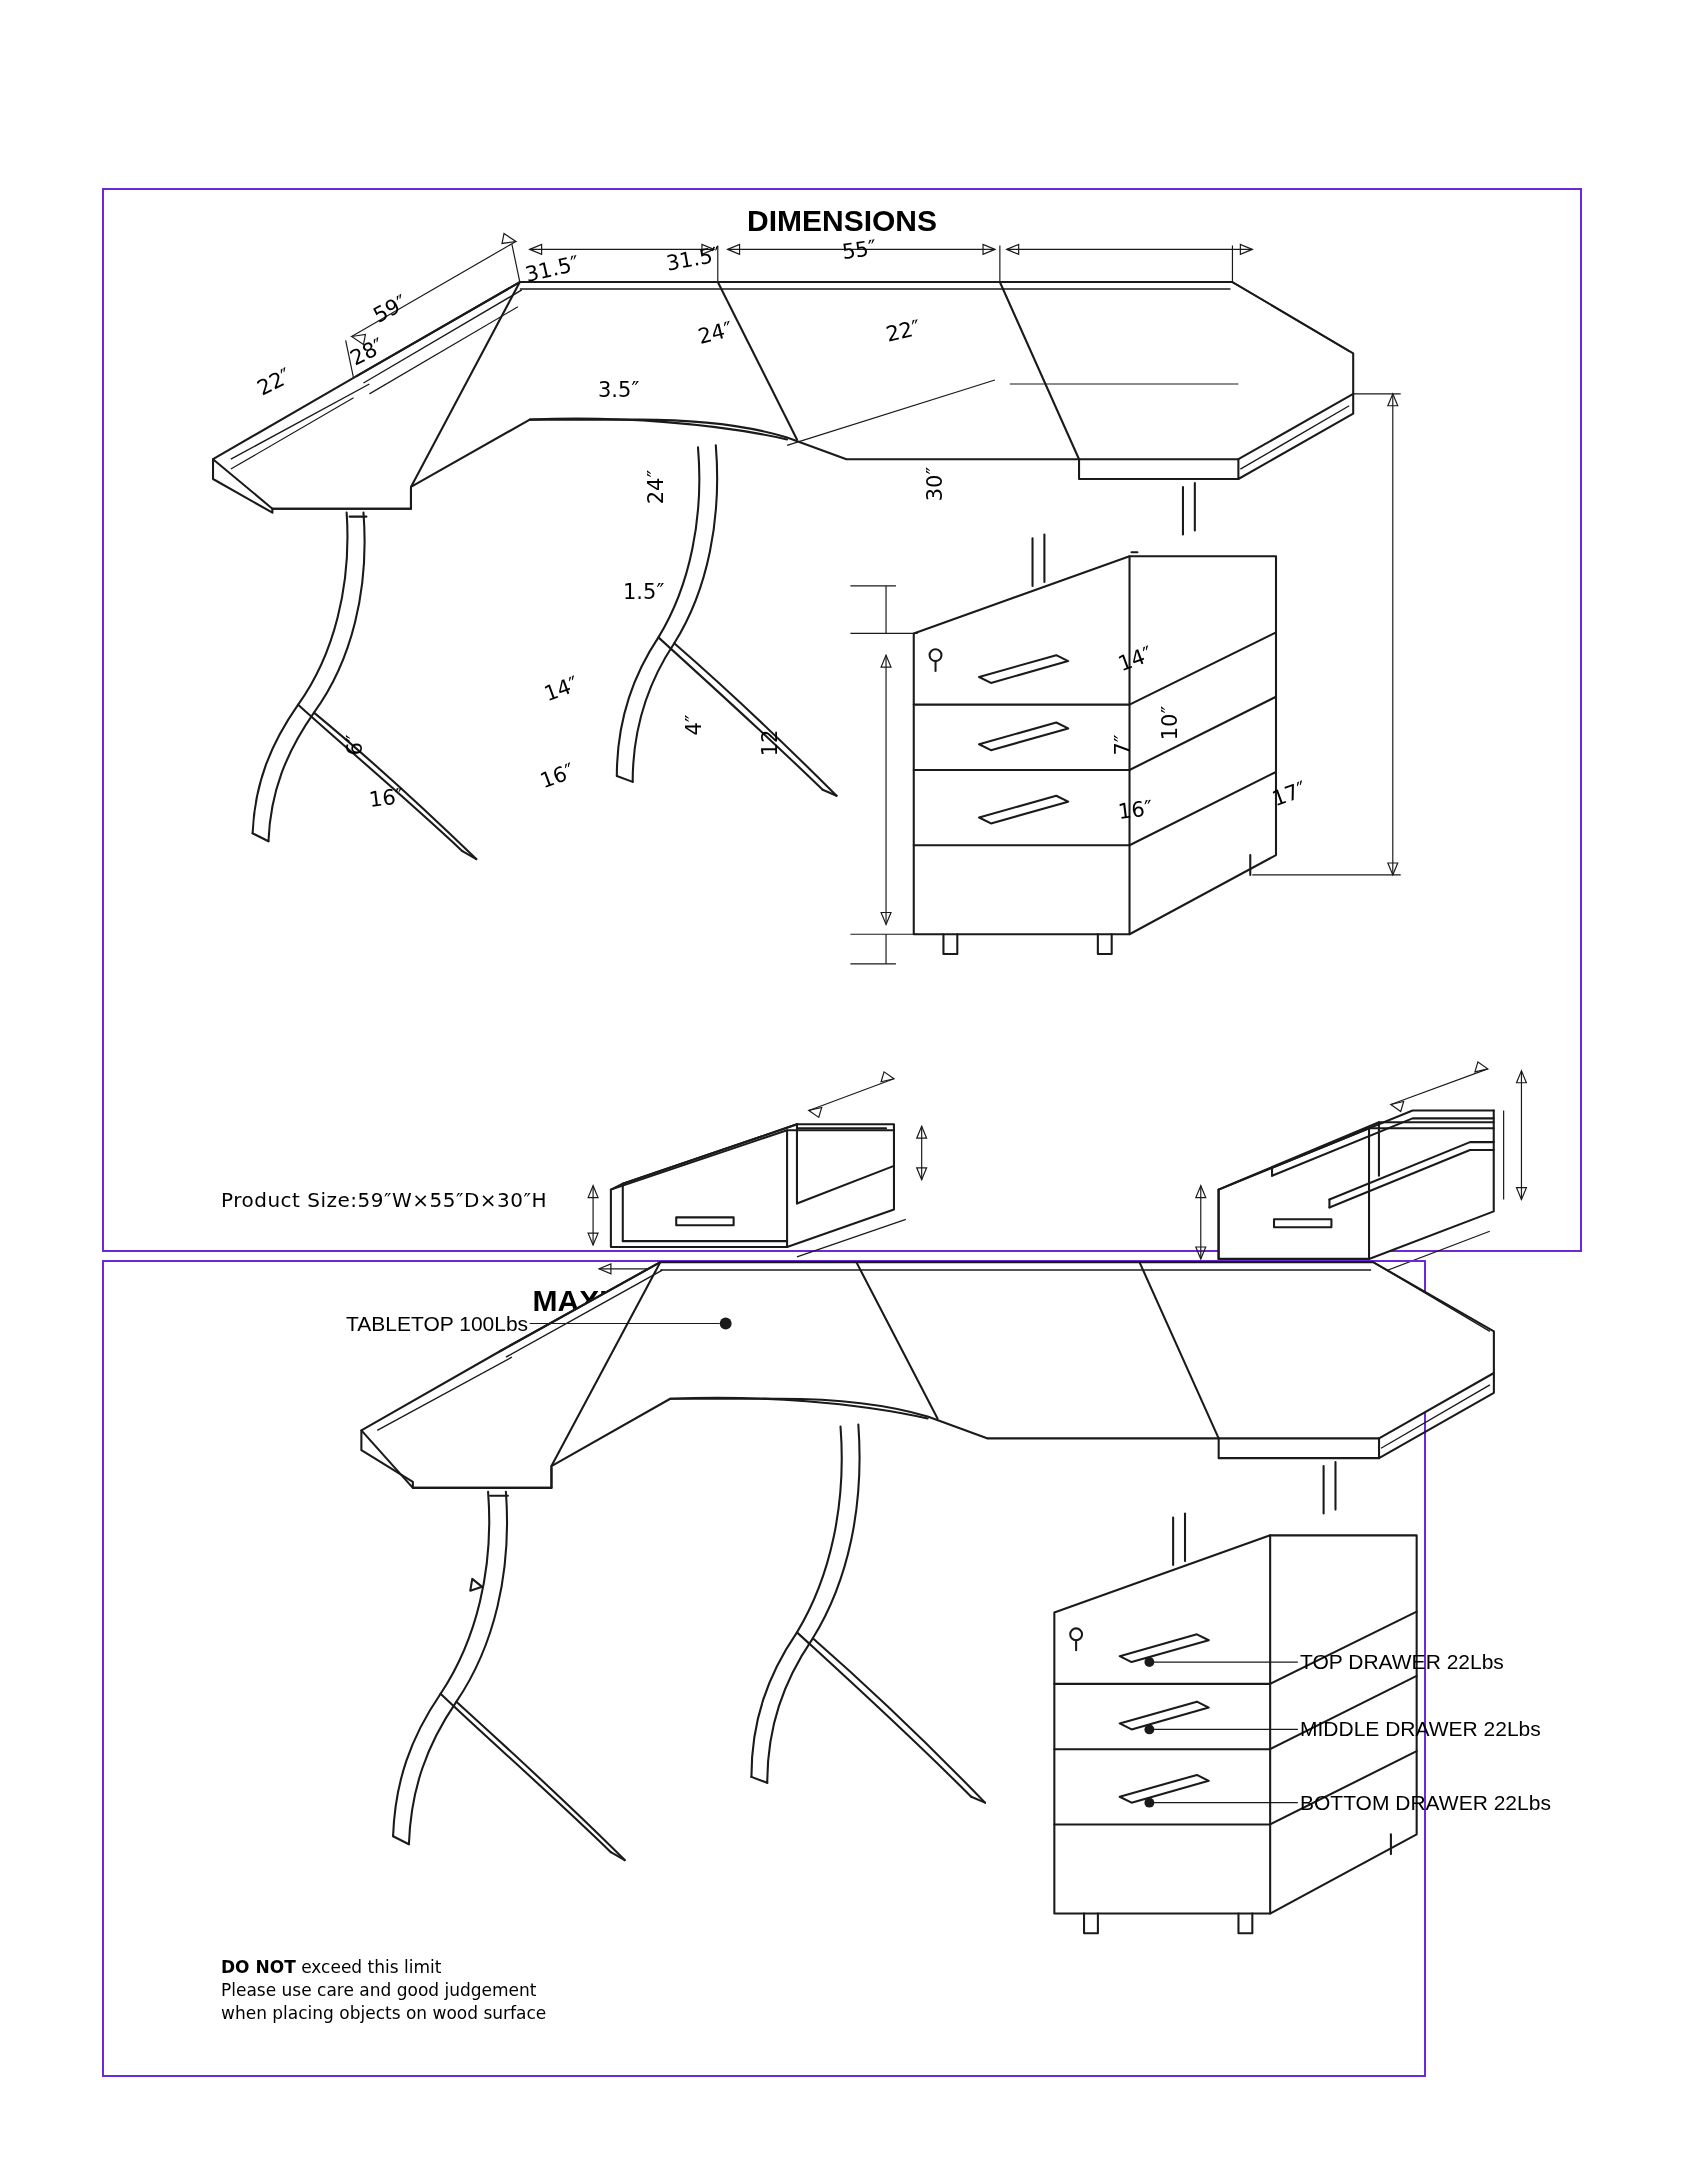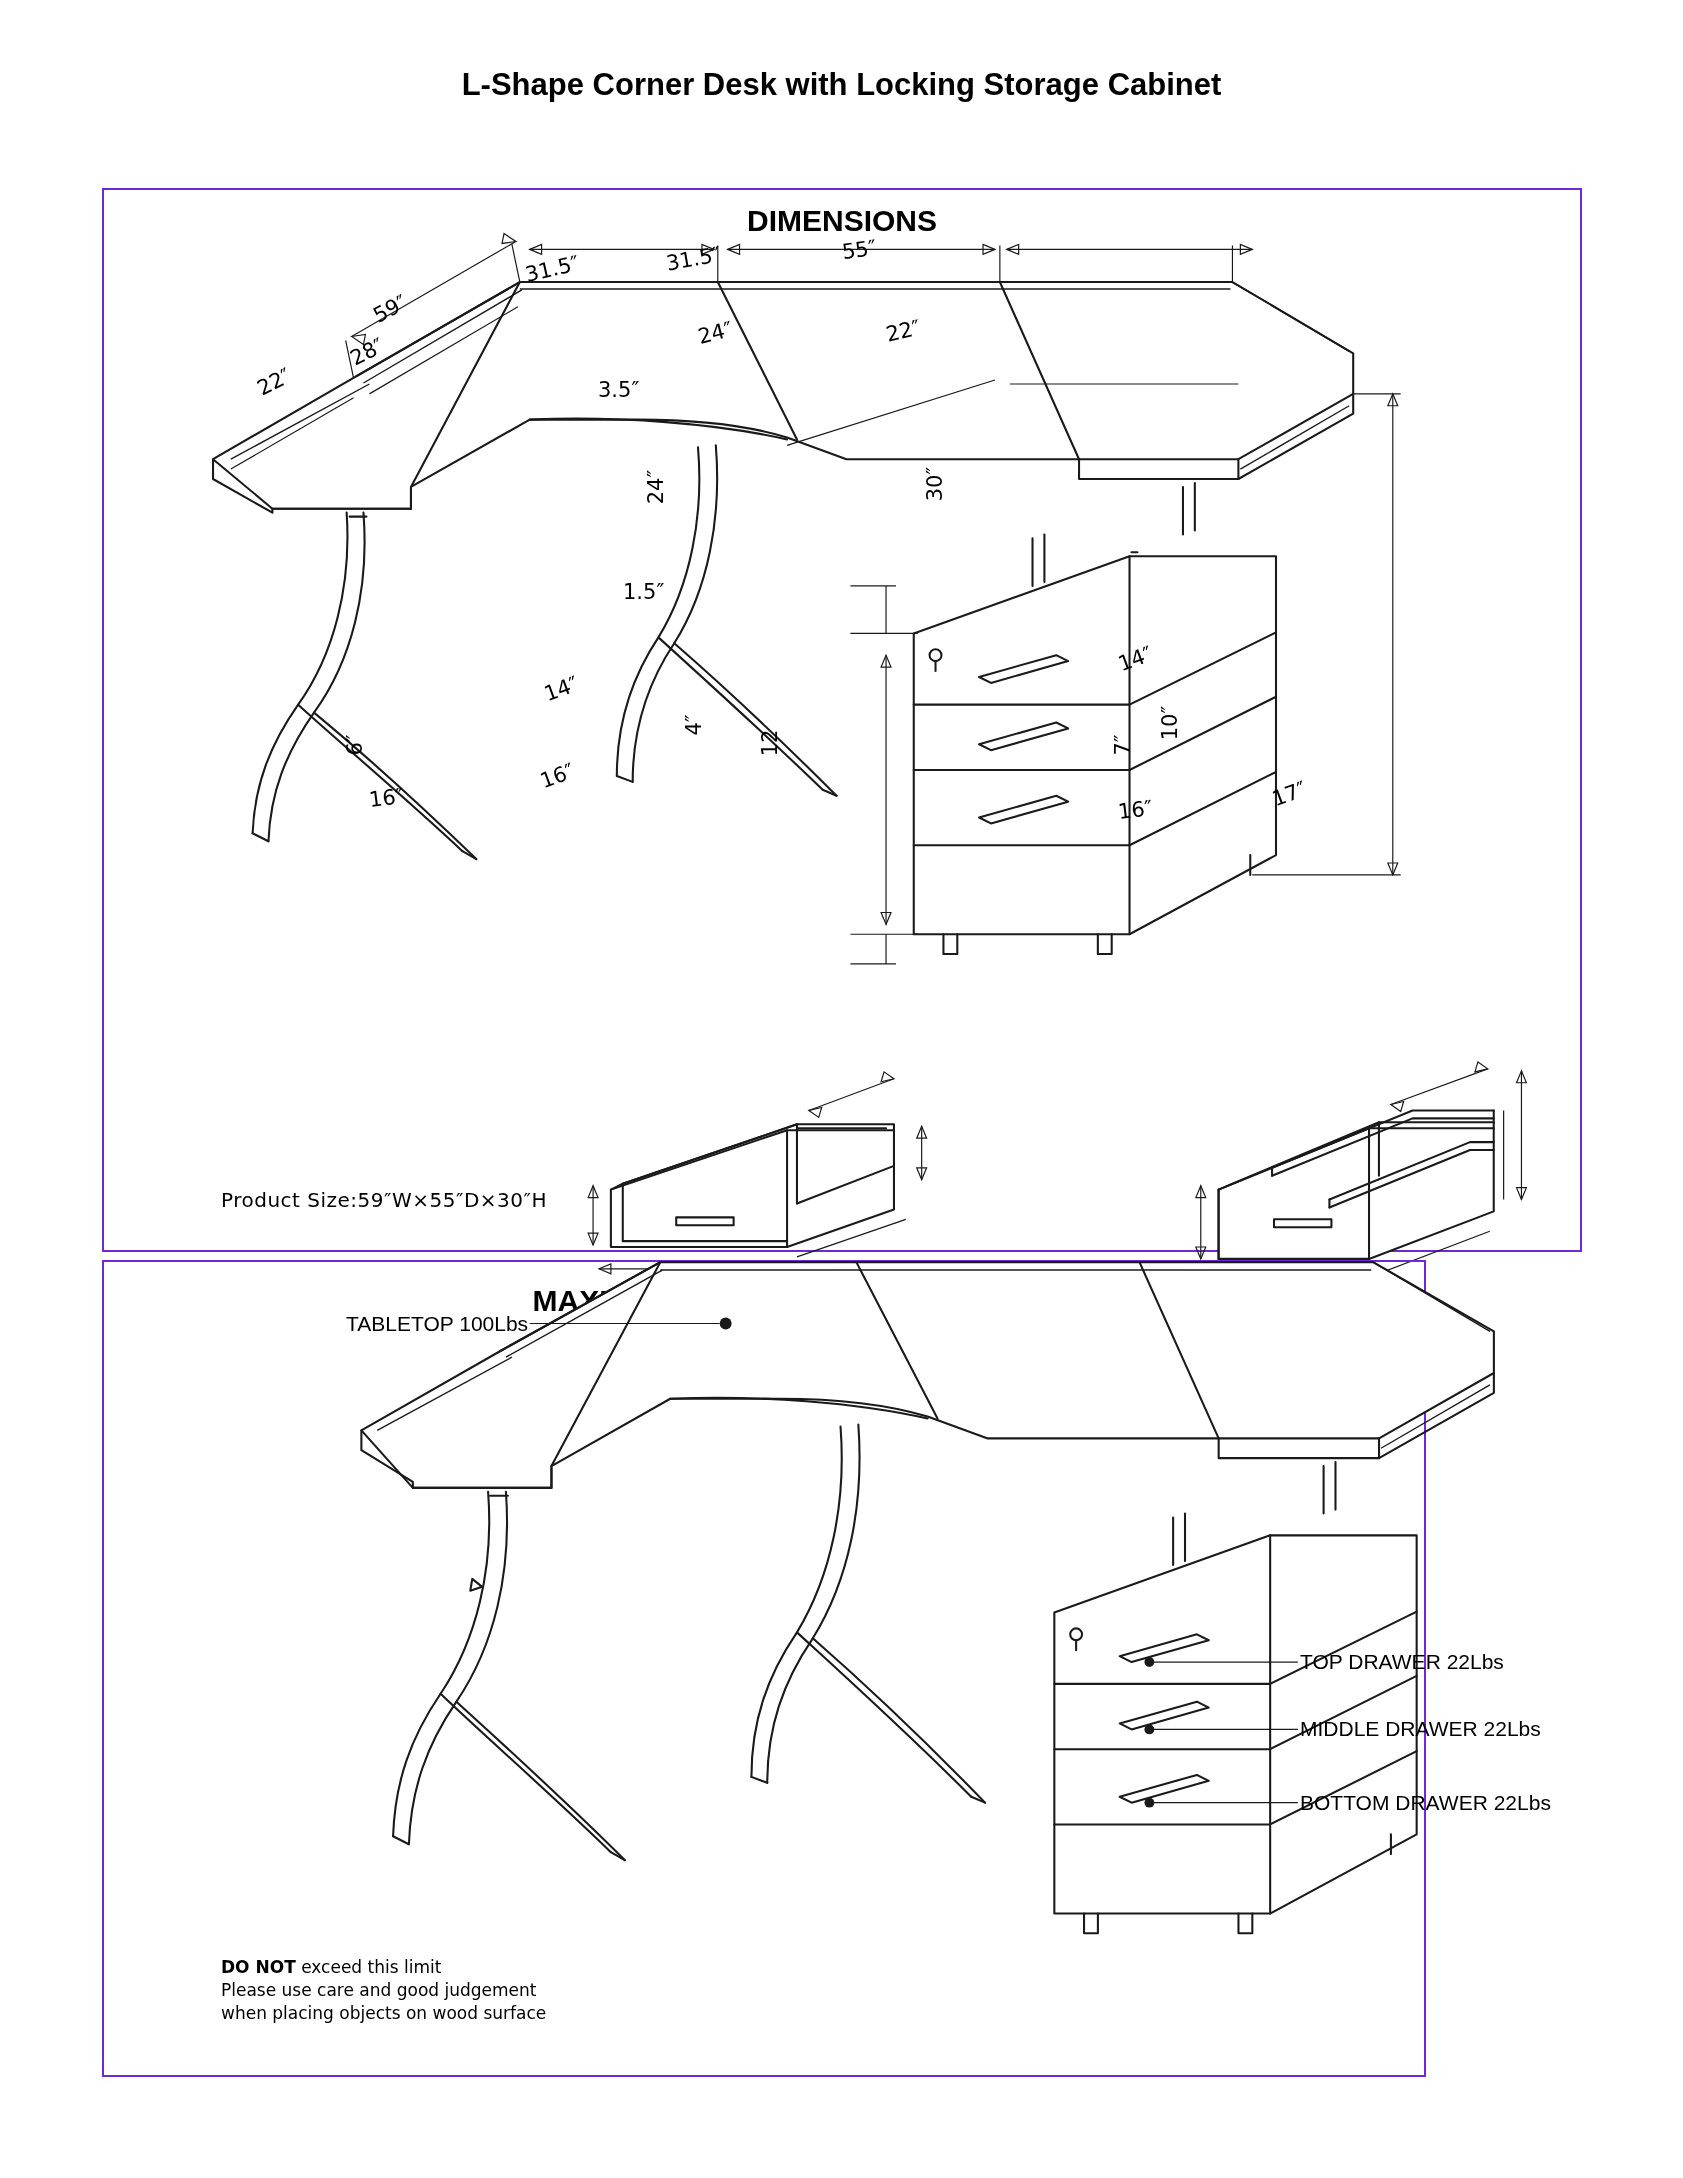--- a/index.html
+++ b/index.html
@@ -108,21 +108,20 @@
     line-height: 1.35;
   }
   .note b { font-weight: bold; }
 </style>
 </head>
 <body>
 
 <div class="page">
 
   <div class="title-block">
-    <div class="product-name">L-Shape Corner Desk with Locking Storage Cabinet</div>
   </div>
 
   <div class="panel" id="panel-dimensions">
     <div class="panel-heading" id="dim-heading">DIMENSIONS</div>
 
     <svg class="art" width="1476" height="1060" viewBox="0 0 1491 1071">
 
       <path class="fillw" d="M 110 272 L 255 188 L 420 93 L 620 93 L 1140 93 L 1262 165 L 1262 206 L 1146 272 L 980 272 L 750 272 L 690 250
                               C 650 238 600 232 540 232 L 430 232 L 310 300 L 310 322 L 170 322 Z"></path>
 

